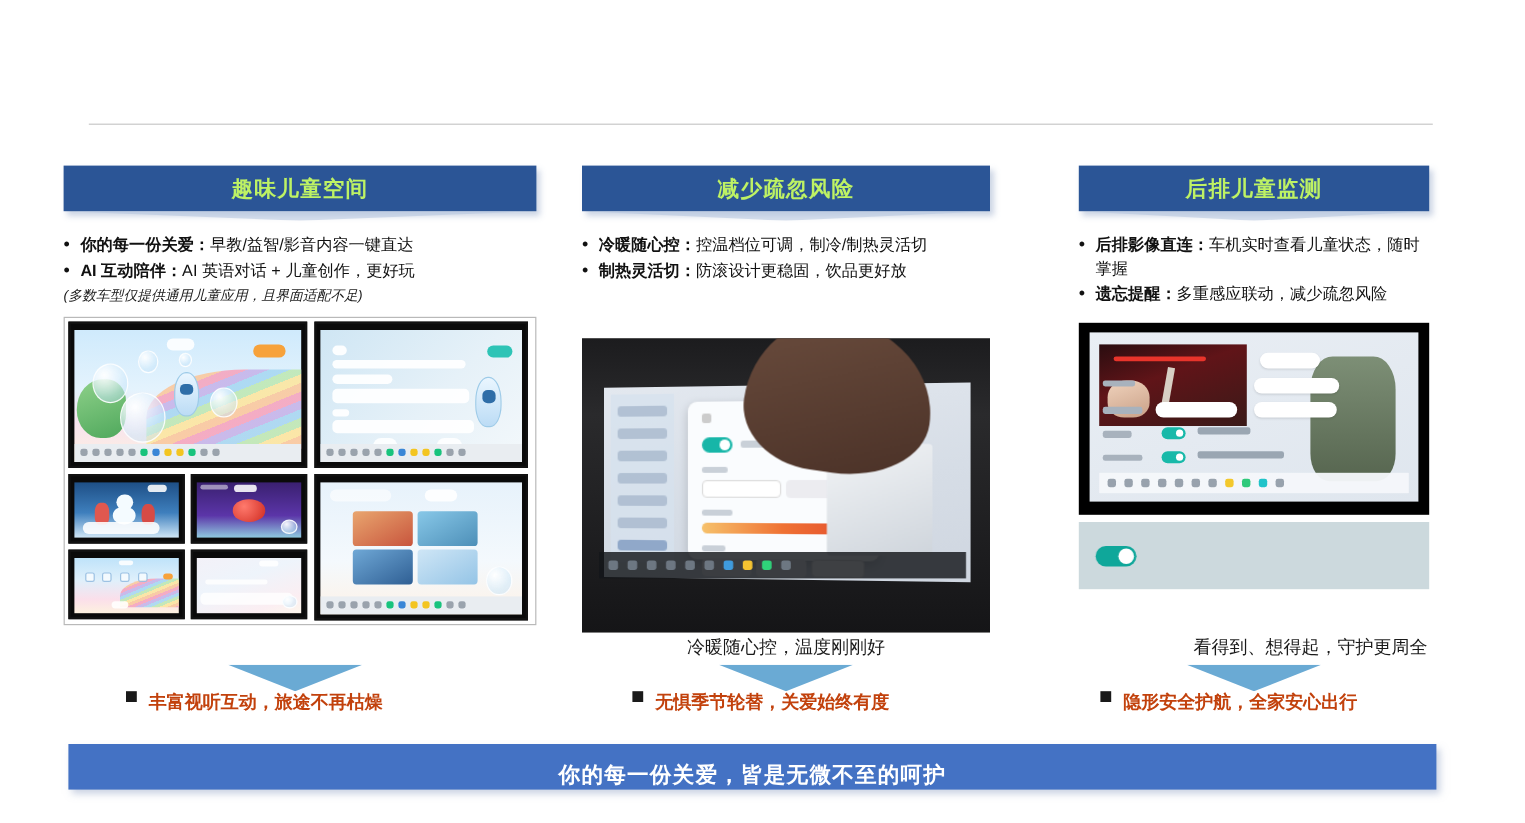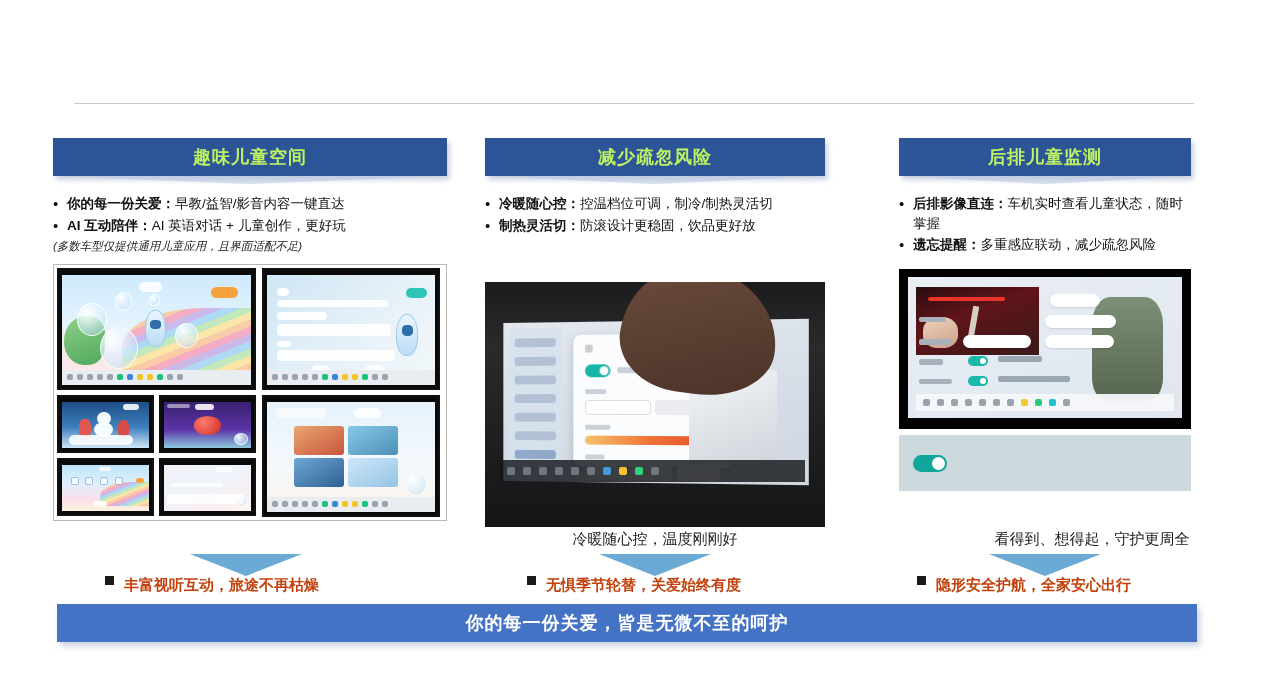--- a/index.html
+++ b/index.html
@@ -229,23 +229,23 @@
   .arrow { position: absolute; }
   .arrow svg { display: block; }
   .tagline {
     position: absolute; display: flex; align-items: flex-start; gap: 10px;
     font-size: 15px; font-weight: bold; color: #c2410c; white-space: nowrap;
   }
   .tagline .sq { width: 9px; height: 9px; background: #1a1a1a; display: block; }
 
   
   .banner {
-    position: absolute; left: 57px; top: 604px; width: 1140px; height: 38px;
+    position: absolute; left: 57px; top: 620px; width: 1140px; height: 38px;
     background: #4472c4; color: #ffffff;
-    display: flex; align-items: center; justify-content: center;
+    display: flex; align-items: flex-end; justify-content: center;
     font-size: 18px; font-weight: bold; letter-spacing: 1px;
     box-shadow: 3px 4px 6px rgba(150,165,200,.5);
   }
 </style>
 </head>
 <body>
 
 <div class="slide">
 
   <div class="title-rule"></div>

